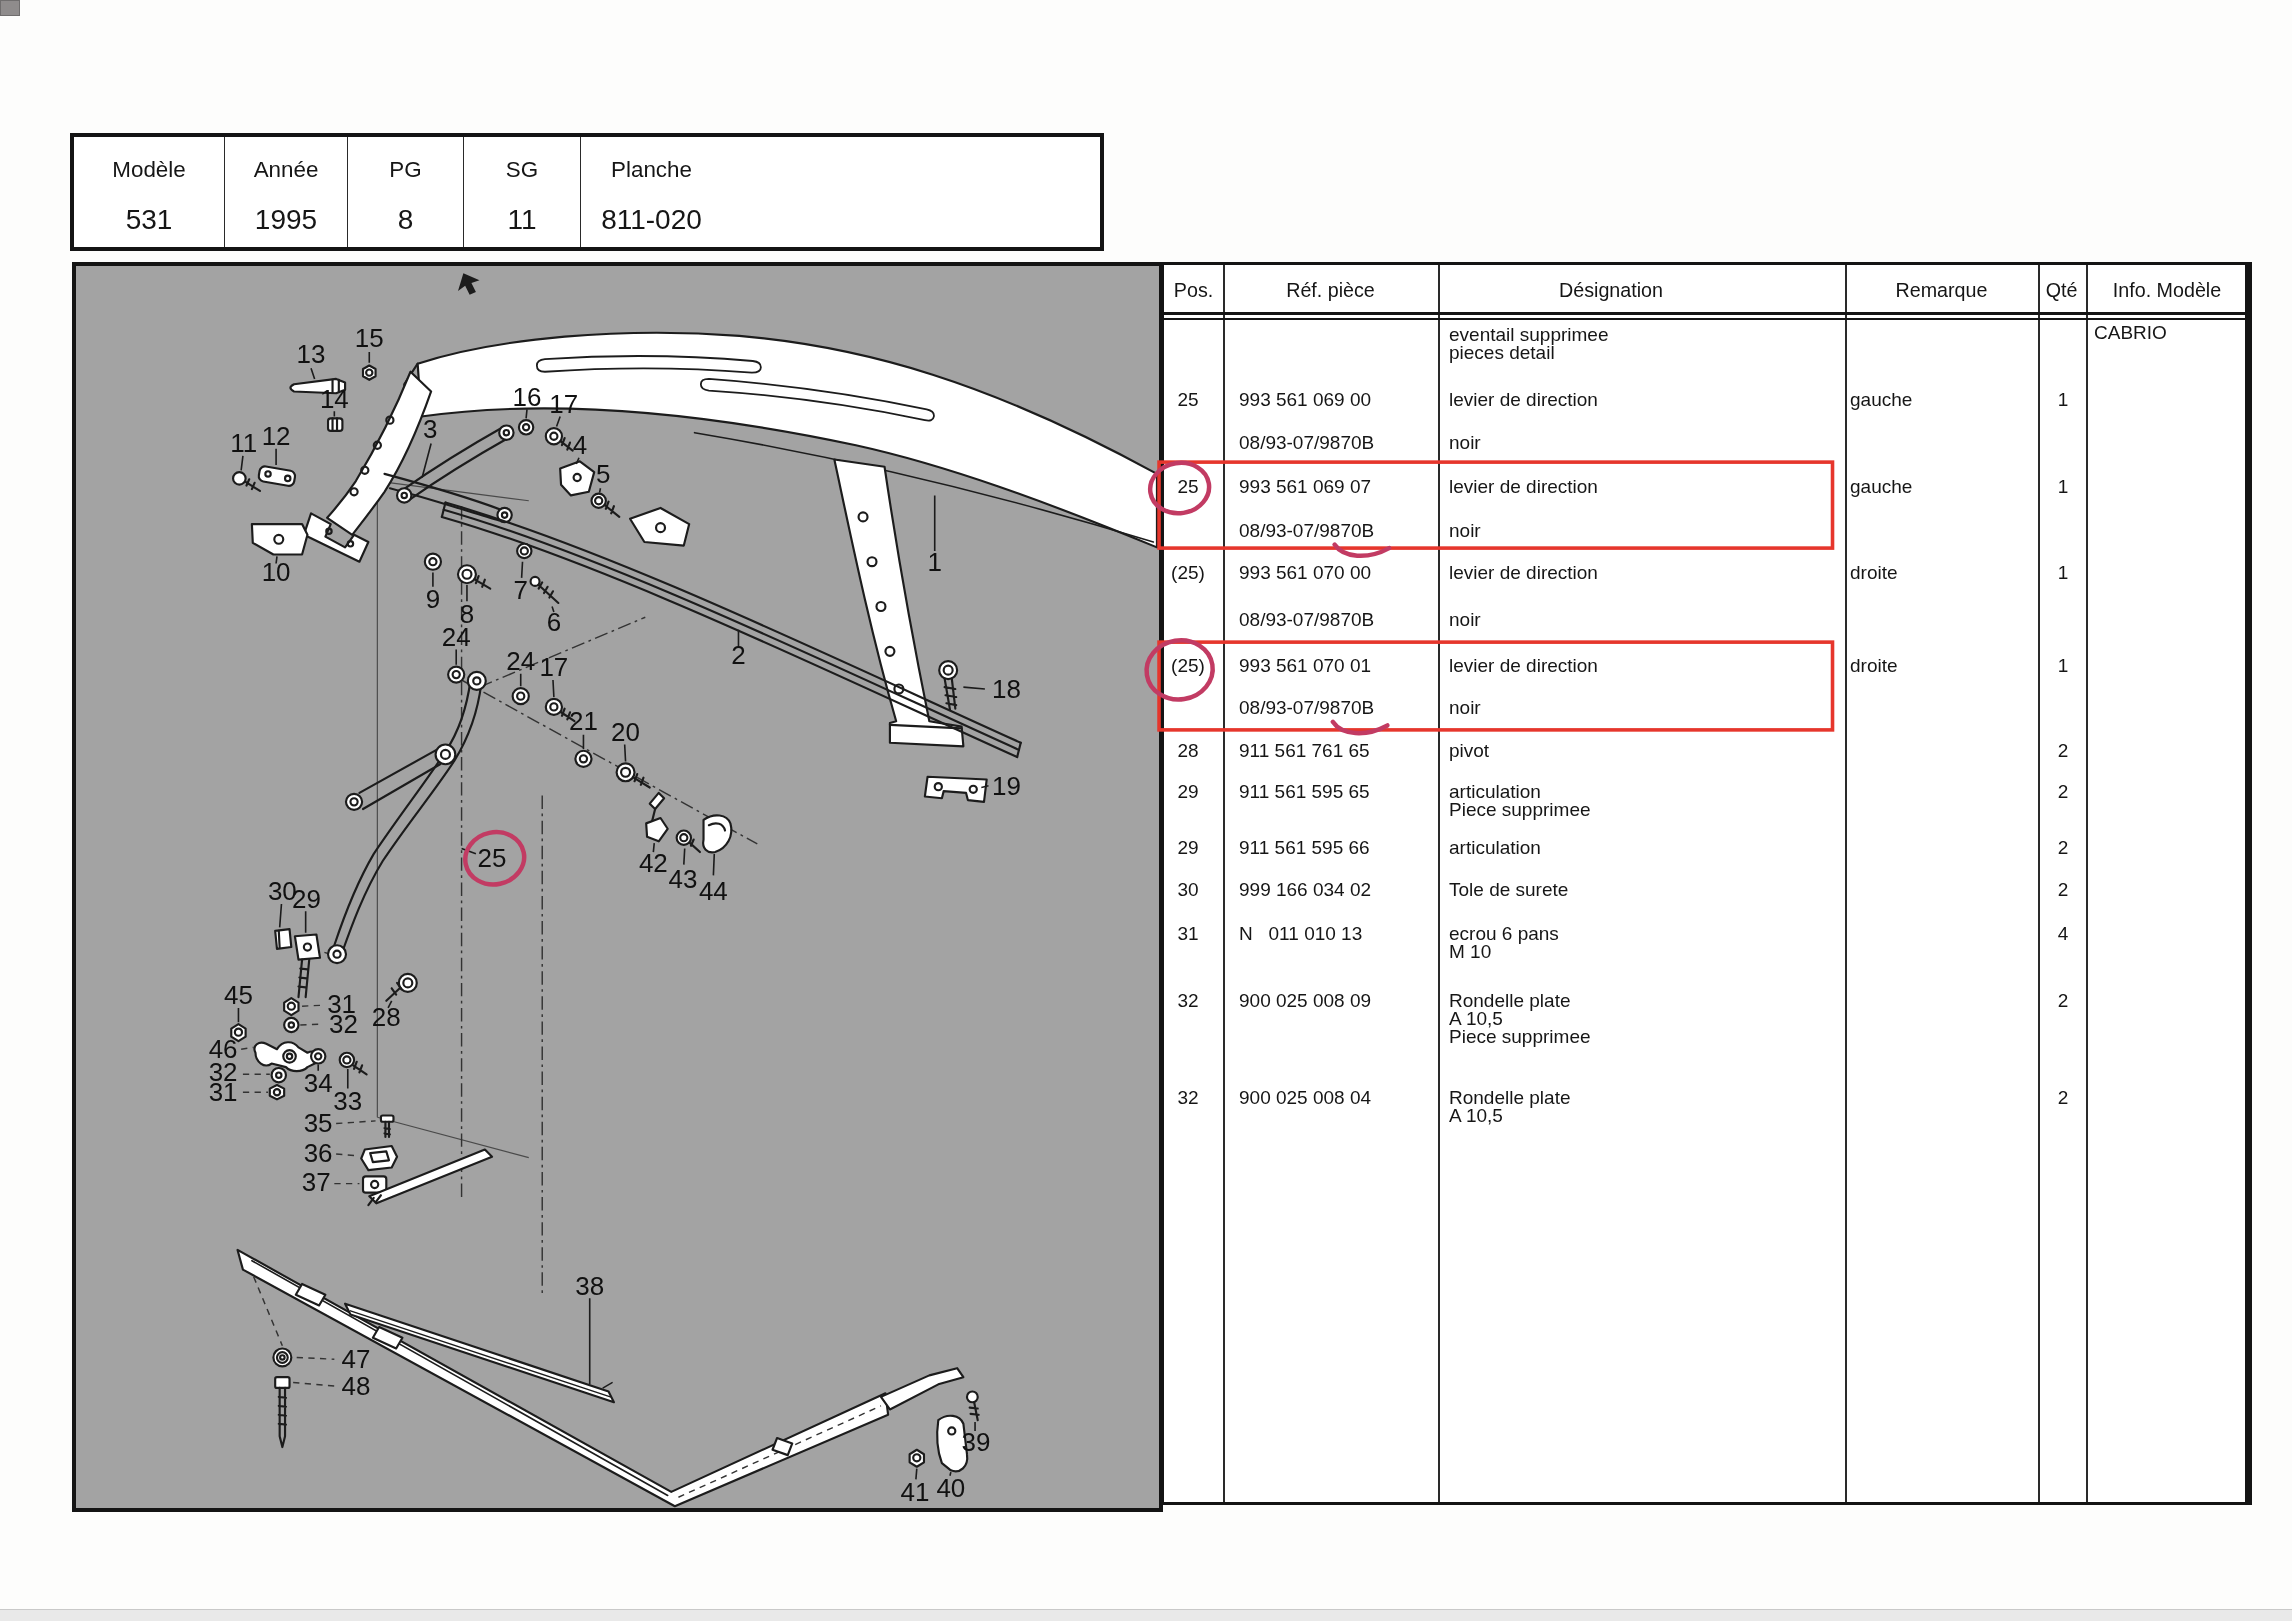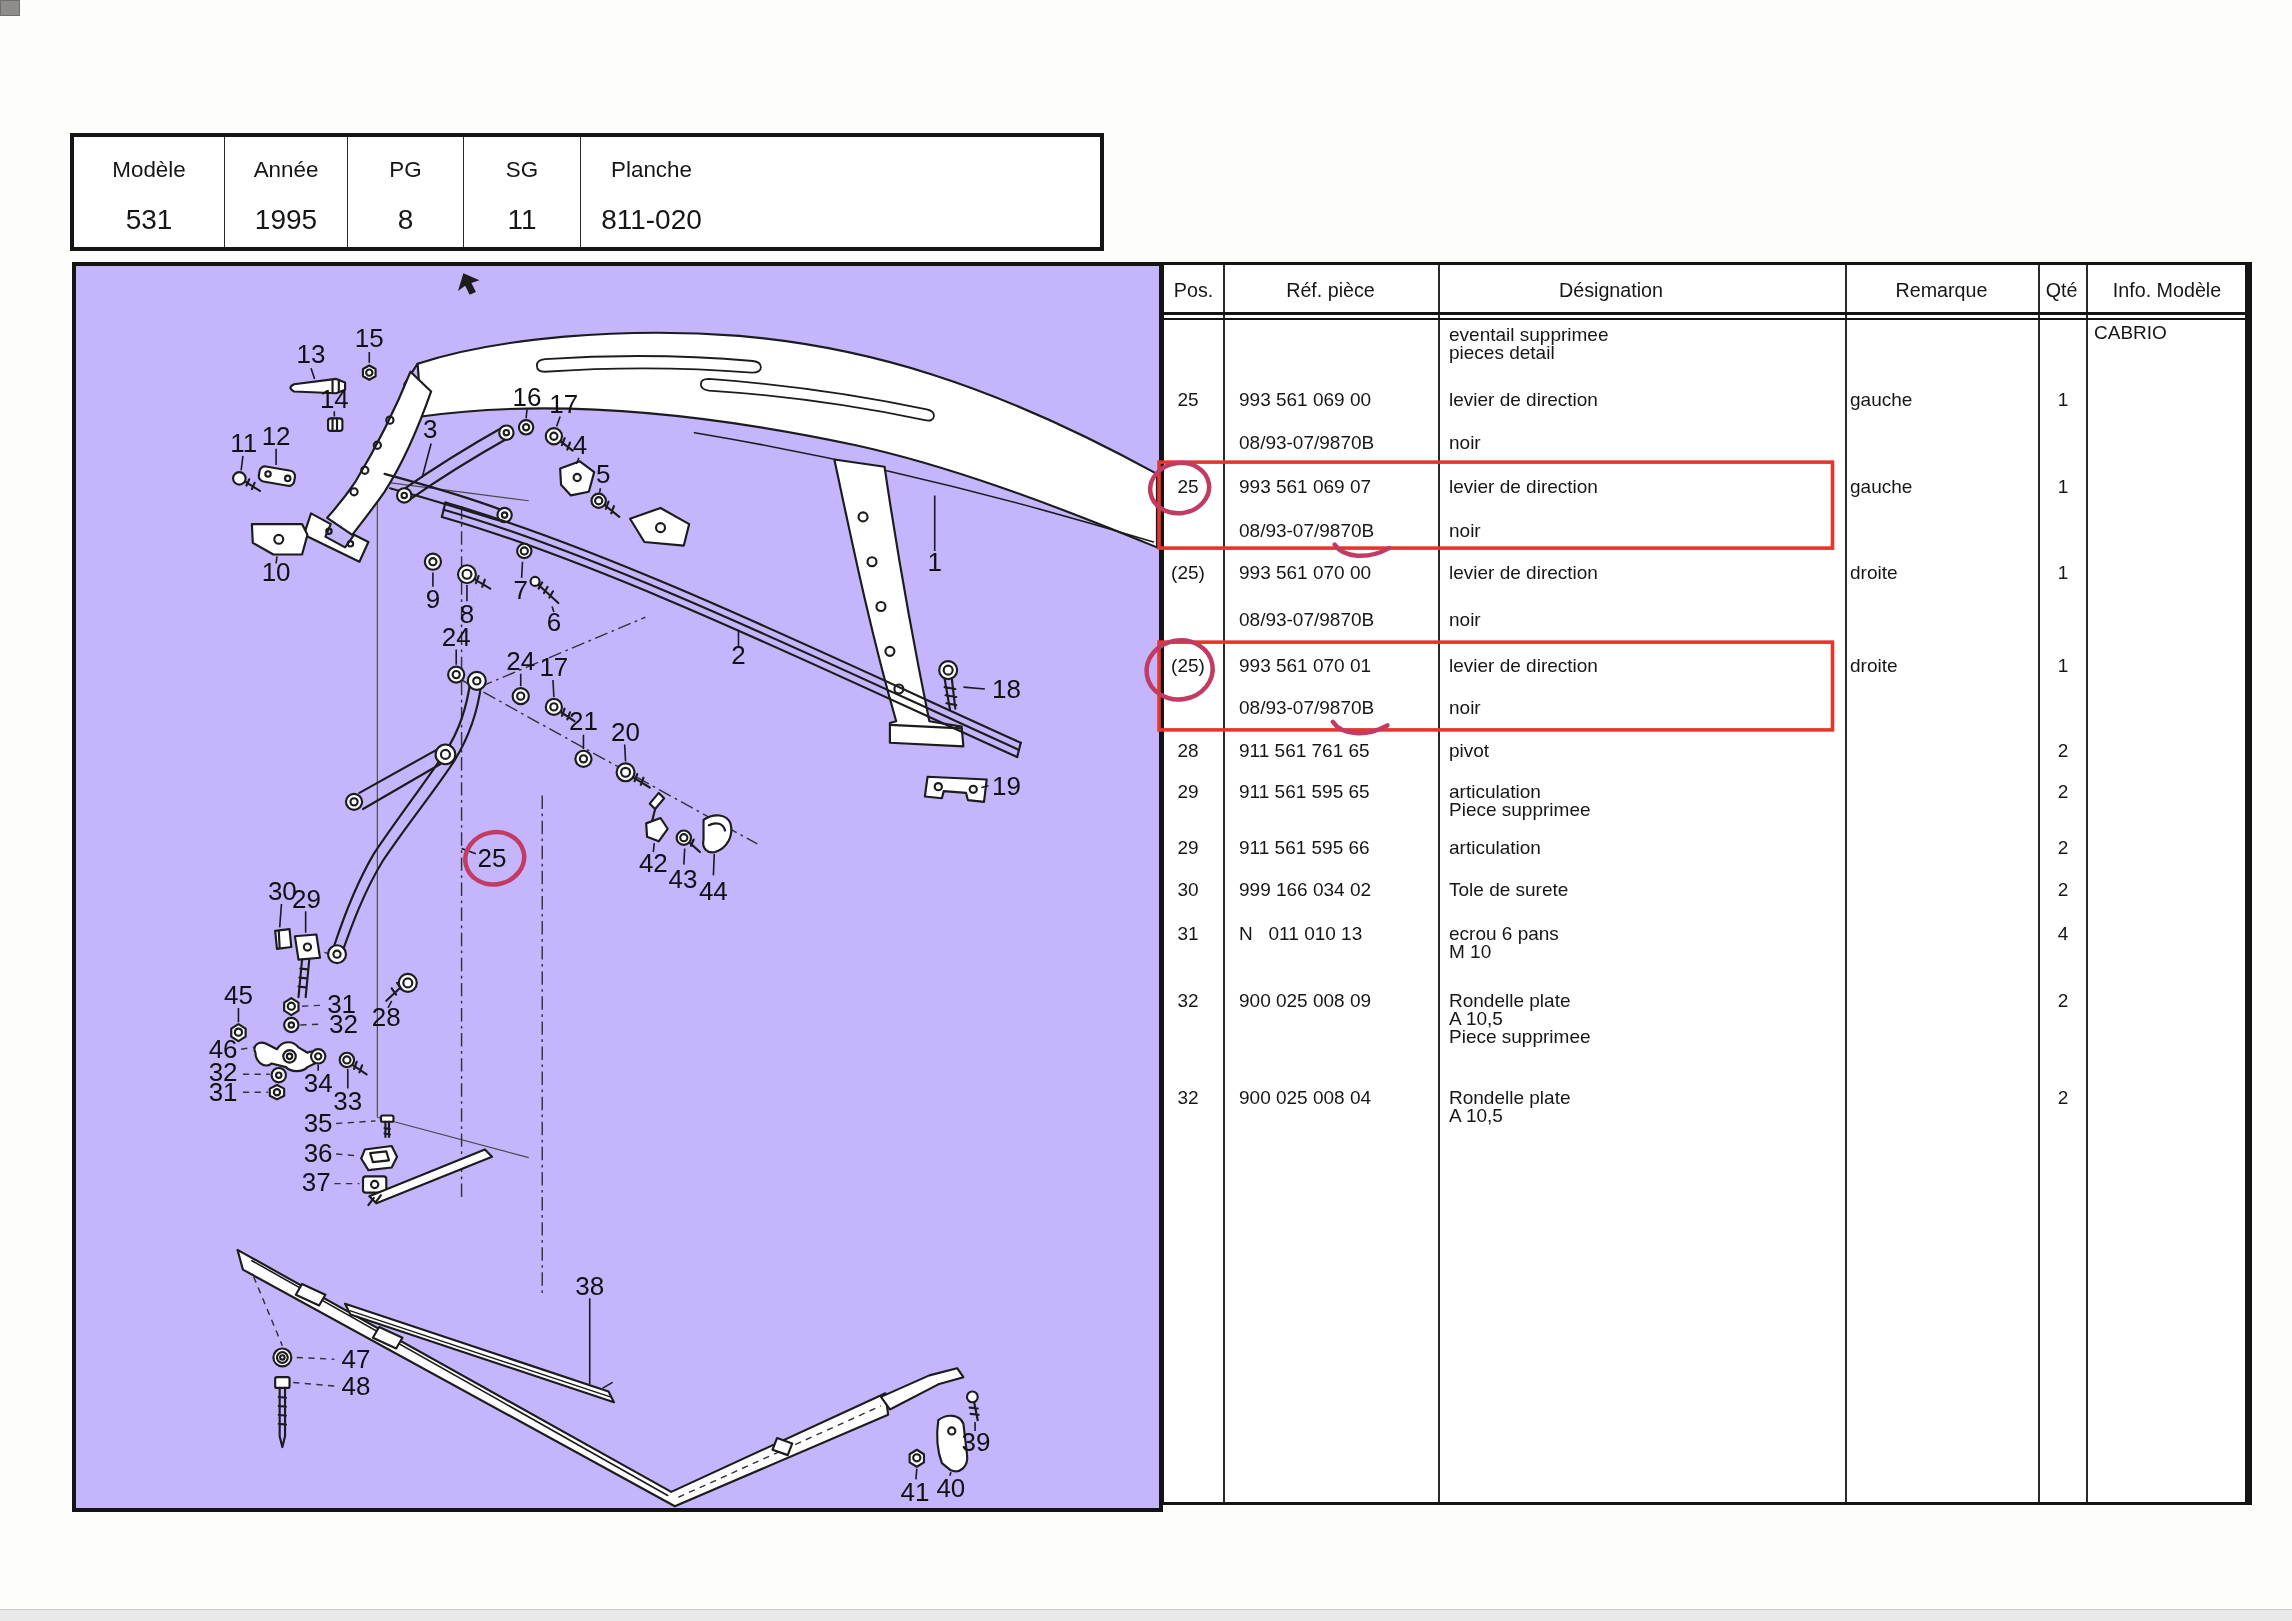--- a/index.html
+++ b/index.html
@@ -12,21 +12,21 @@
   
   #title-block{left:70px;top:133px;width:1034px;height:118px;border:4.5px solid #141414;
                box-sizing:border-box;display:flex;background:#fff;}
   .tb-cell{position:relative;display:flex;flex-direction:column;align-items:center;
            border-right:1.8px solid #2a2a2a;box-sizing:border-box;}
   .tb-cell:last-child{border-right:none;}
   .tb-label{margin-top:20px;font-size:22.4px;}
   .tb-value{margin-top:auto;margin-bottom:10.7px;font-size:28px;}
   
   #diagram-panel{left:72px;top:262px;width:1091px;height:1250px;border:4.5px solid #141414;
-                 box-sizing:border-box;background:#c4b5fd;}
+                 box-sizing:border-box;background:#a3a3a3;}
   #diagram-svg{width:100%;height:100%;display:block;}
   .ln{fill:none;stroke:#1c1c1c;stroke-width:2.4;stroke-linecap:round;stroke-linejoin:round;}
   .fw{fill:#fff;stroke:#1c1c1c;stroke-width:2.4;stroke-linejoin:round;}
   .thin{fill:none;stroke:#4a4a4a;stroke-width:1.3;}
   .dd{fill:none;stroke:#333;stroke-width:1.6;stroke-dasharray:15 5 3 5;}
   .dsh{fill:none;stroke:#333;stroke-width:1.6;stroke-dasharray:7 6;}
   .lead{fill:none;stroke:#1c1c1c;stroke-width:1.8;}
   .num{font:29px "Liberation Sans",sans-serif;fill:#111;}
   .ink{fill:#1c1c1c;stroke:none;}
   

